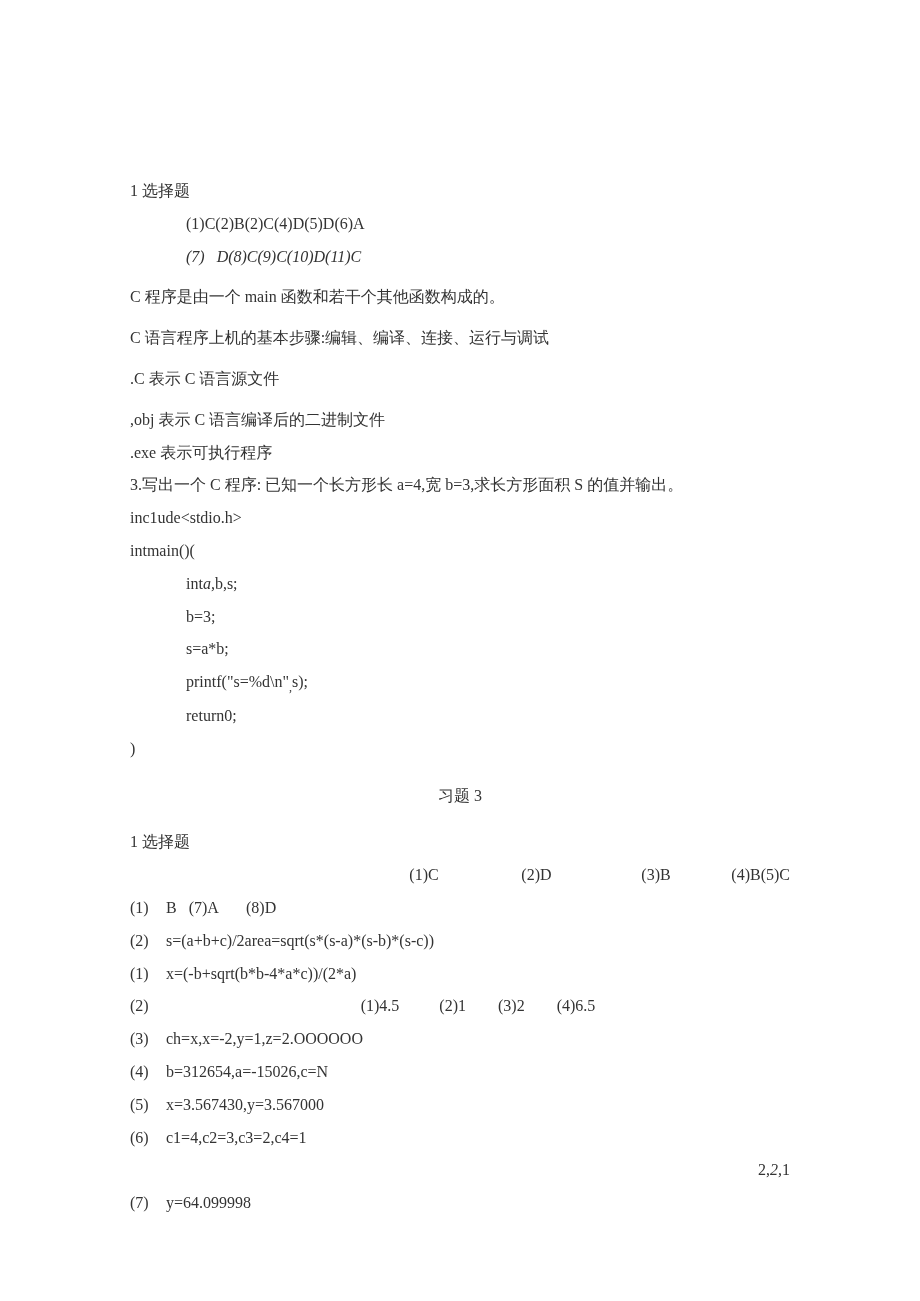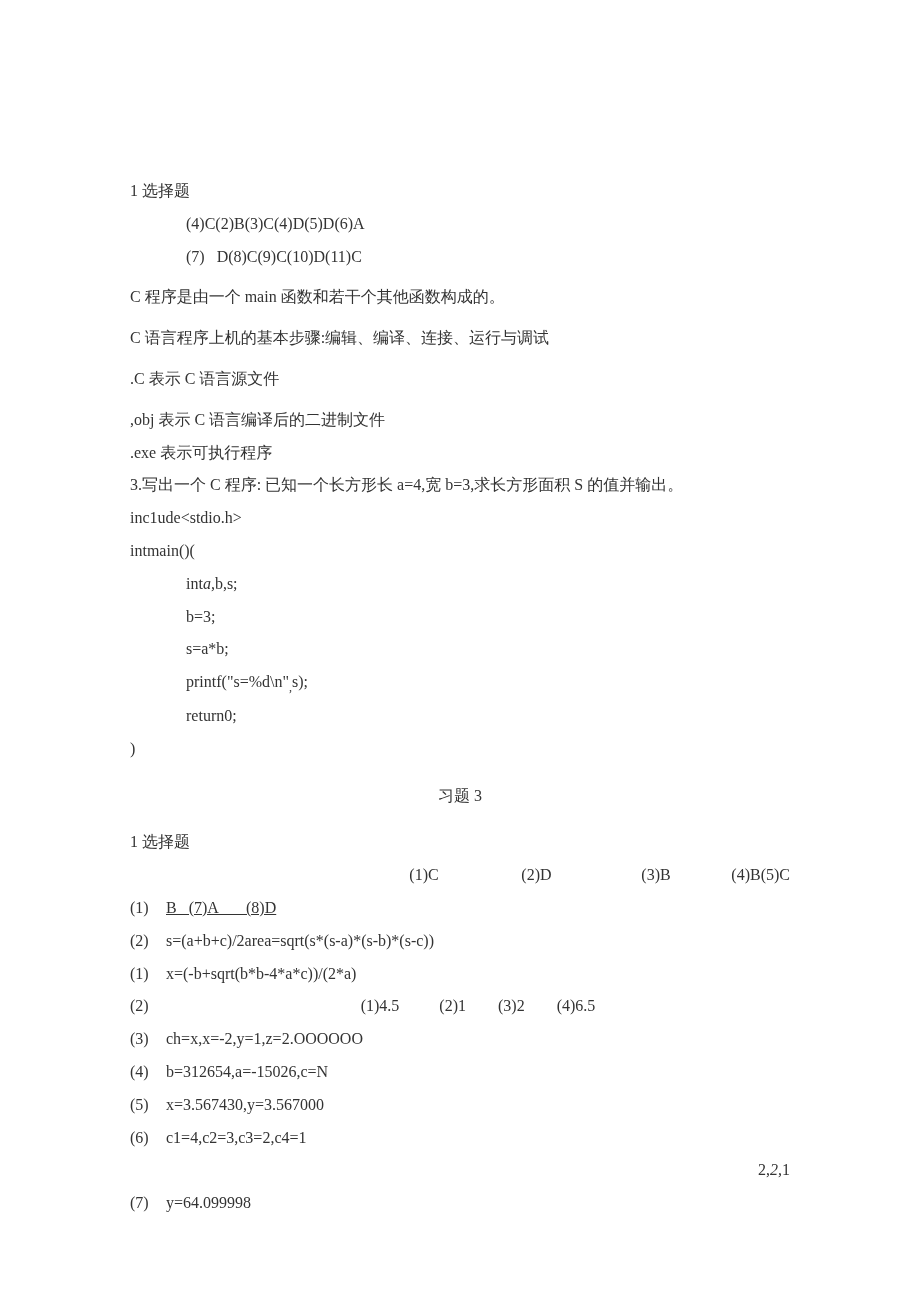--- a/index.html
+++ b/index.html
@@ -56,22 +56,22 @@
       white-space: pre;
     }
   </style>
 </head>
 <body>
 
 <div>
 
   <div class="line">1 选择题</div>
 
-  <div class="line indent1">(4)C(2)B(3)C(4)D(5)D(6)A</div>
-  <div class="line indent1" style="white-space:pre;">(7)   D(8)C(9)C(10)D(11)C</div>
+  <div class="line indent1">(1)C(2)B(2)C(4)D(5)D(6)A</div>
+  <div class="line indent1" style="white-space:pre;font-style:italic;">(7)   D(8)C(9)C(10)D(11)C</div>
 
   <div class="line gap-top">C 程序是由一个 main 函数和若干个其他函数构成的。</div>
   <div class="line gap-top">C 语言程序上机的基本步骤:编辑、编译、连接、运行与调试</div>
   <div class="line gap-top">.C 表示 C 语言源文件</div>
   <div class="line gap-top">,obj 表示 C 语言编译后的二进制文件</div>
   <div class="line">.exe 表示可执行程序</div>
 
   <div class="line">3.写出一个 C 程序:  已知一个长方形长 a=4,宽 b=3,求长方形面积 S 的值并输出。inc1ude&lt;stdio.h&gt;</div>
 
   <div class="line">intmain()(</div>
@@ -96,21 +96,21 @@
 
   <div class="opts-row">
     <span class="opt" style="width:100px;">(1)C</span>
     <span class="opt" style="width:120px;margin-left:12px;">(2)D</span>
     <span class="opt" style="width:90px;">(3)B</span>
     <span class="opt">(4)B(5)C</span>
   </div>
 
   <div class="num-list">
     <span class="num">(1)</span>
-    <span class="content" style="white-space:pre;text-decoration:underline;">B   (7)A       (8)D</span>
+    <span class="content" style="white-space:pre;">B   (7)A       (8)D</span>
   </div>
   <div class="num-list">
     <span class="num">(2)</span>
     <span class="content">s=(a+b+c)/2area=sqrt(s*(s-a)*(s-b)*(s-c))</span>
   </div>
   <div class="num-list">
     <span class="num">(1)</span>
     <span class="content">x=(-b+sqrt(b*b-4*a*c))/(2*a)</span>
   </div>
   <div class="num-list">

